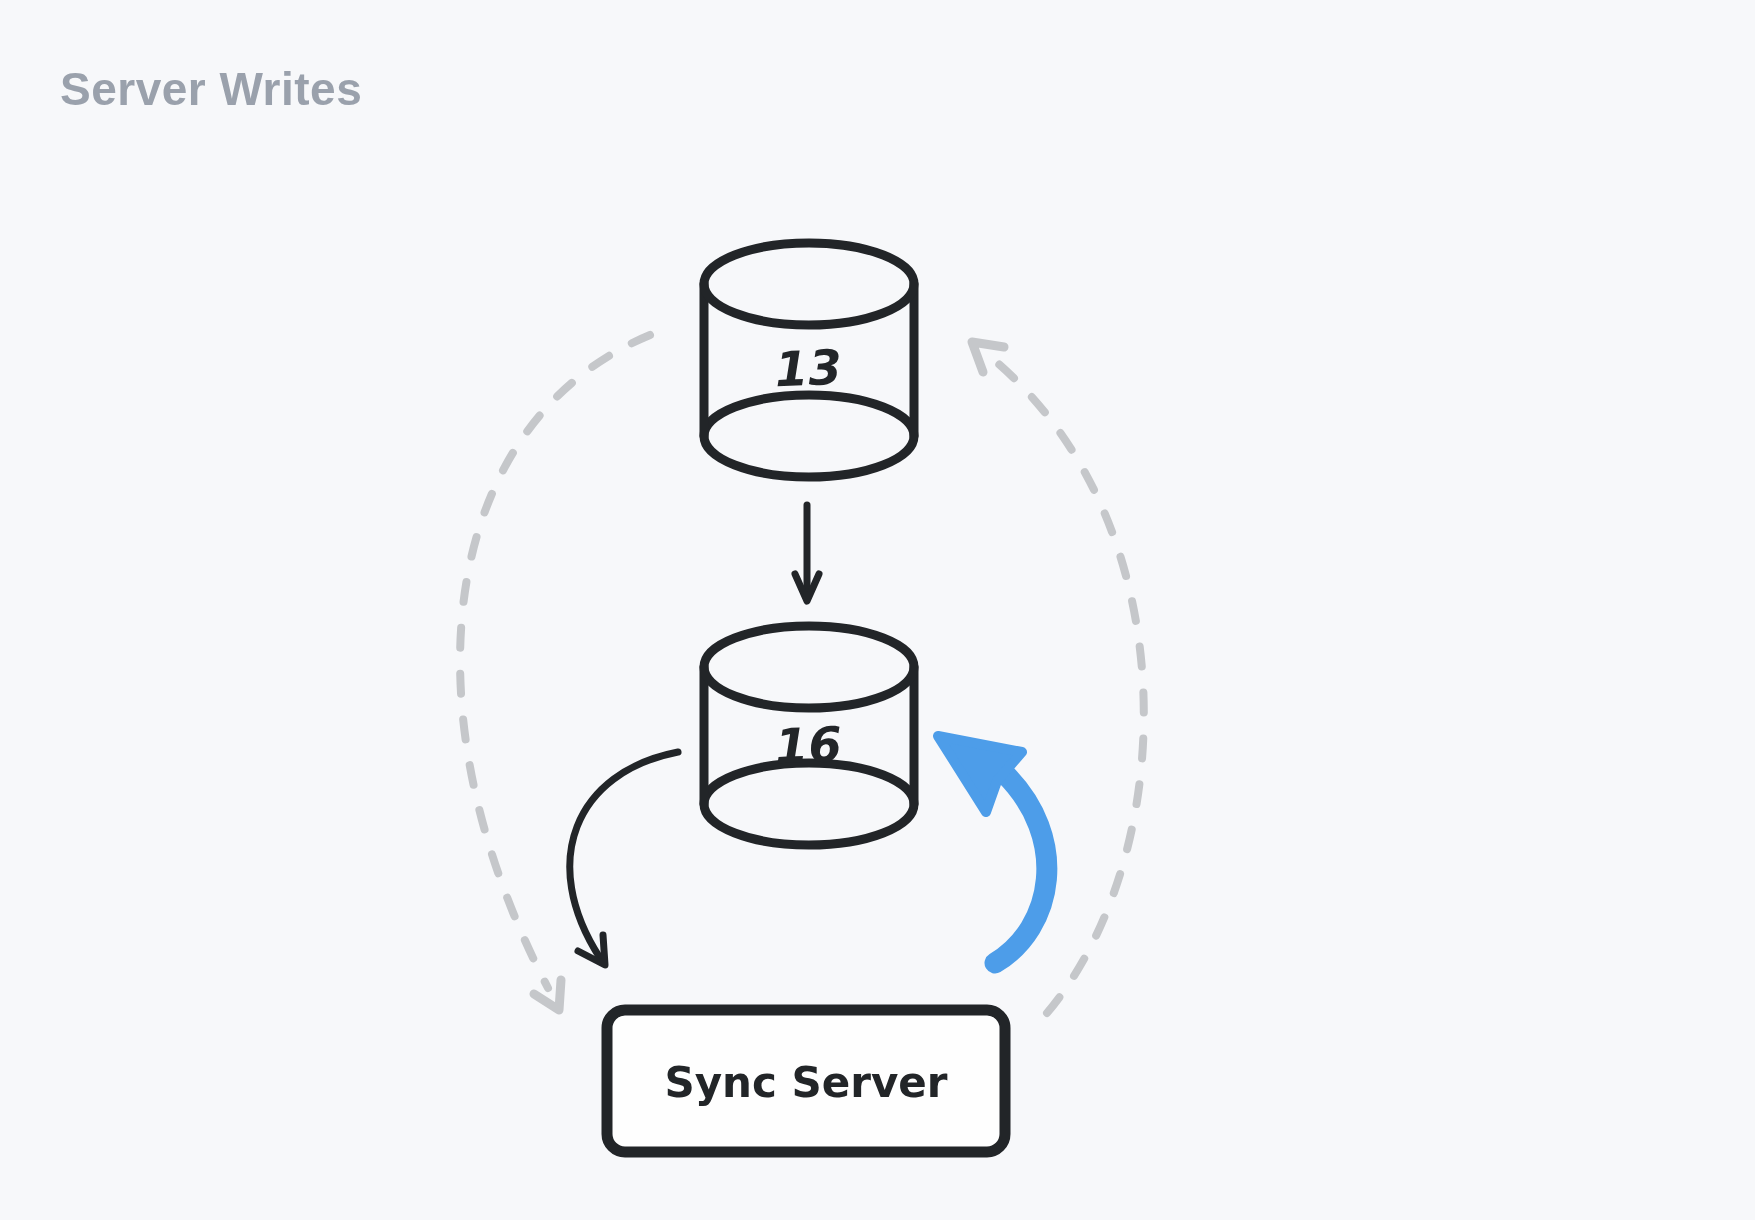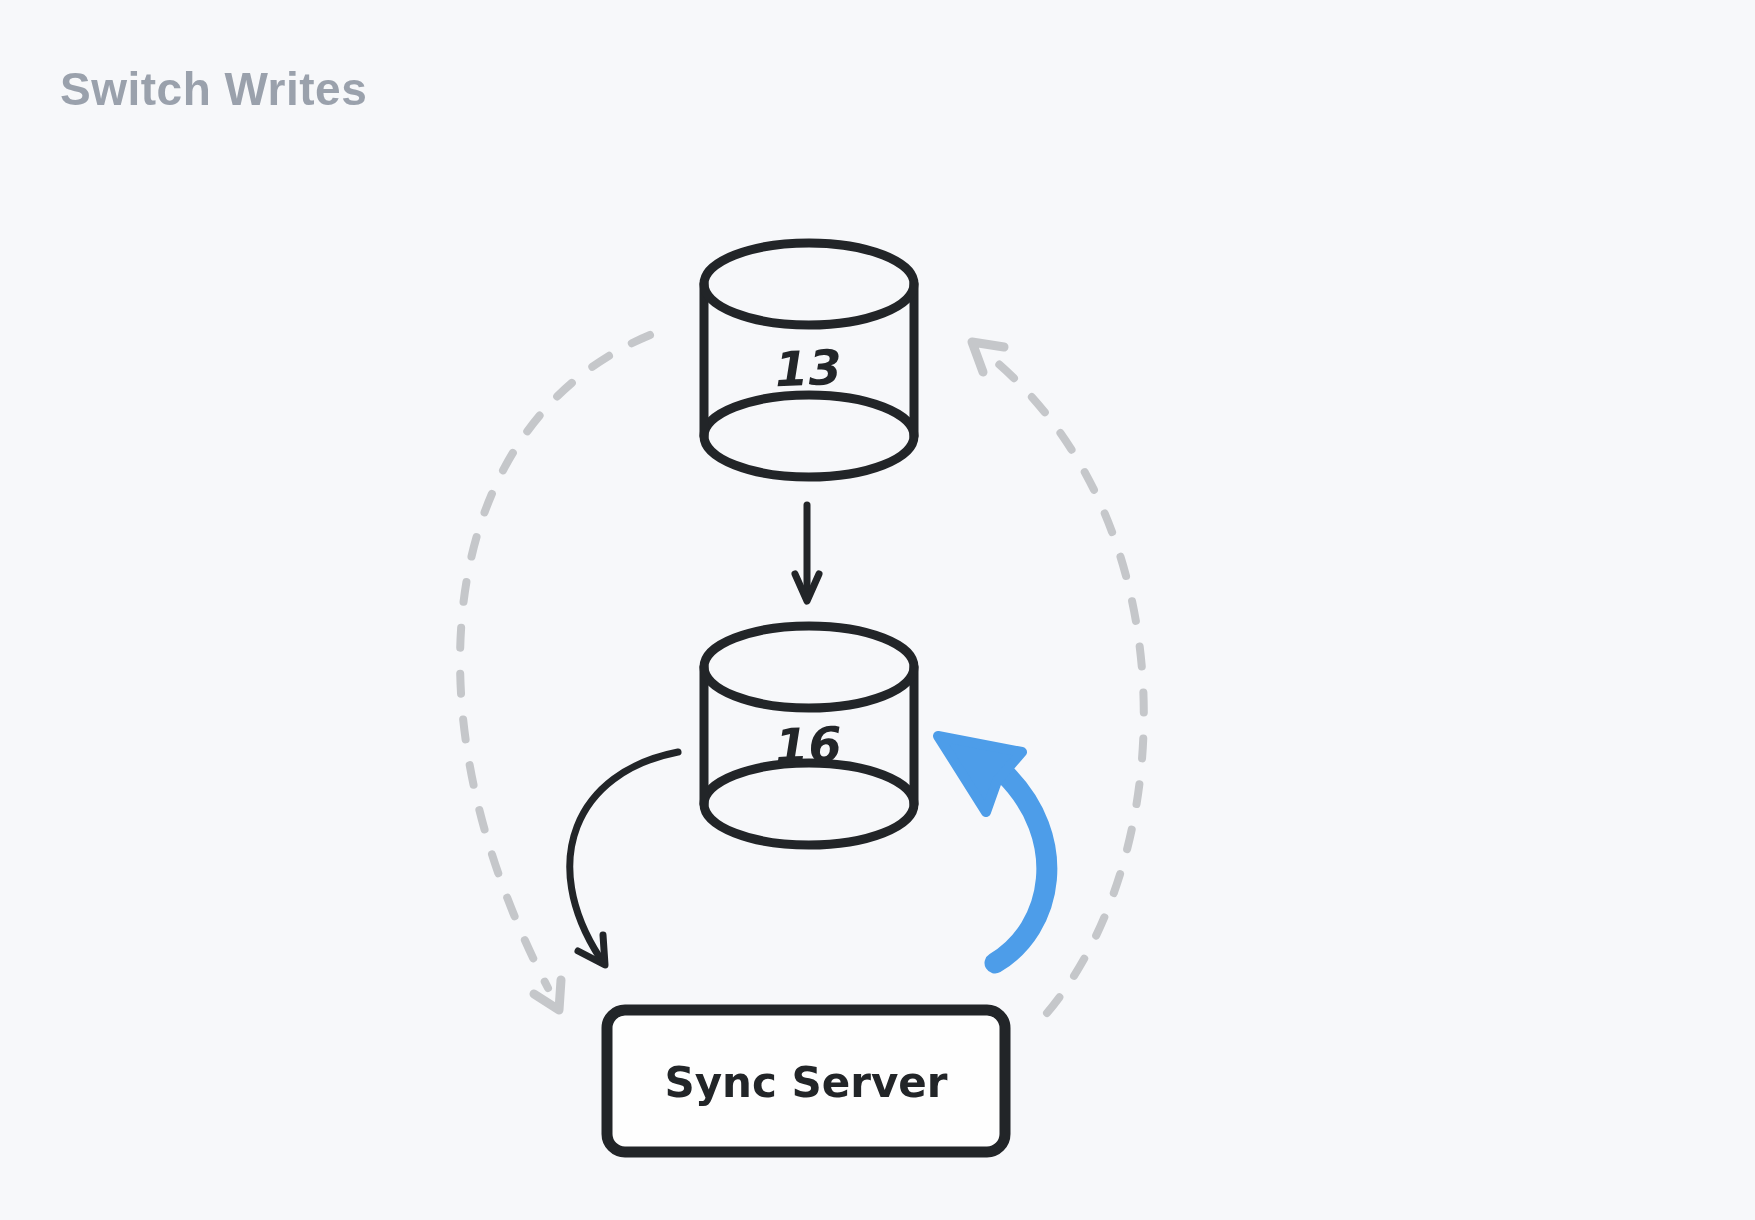--- a/index.html
+++ b/index.html
@@ -38,21 +38,21 @@
     fill:var(--ink);
     text-anchor:middle;
   }
   .hand-num{font-style:italic;}
 </style>
 </head>
 <body>
 
 <div class="canvas">
 
-  <div class="page-title">Switch Writes</div>
+  <div class="page-title">Server Writes</div>
 
   <svg class="diagram-svg" viewBox="0 0 1755 1220" xmlns="http://www.w3.org/2000/svg">
 
     <g>
       <path class="dash-stroke" d="M 650 335 C 445 420, 398 700, 548 988" stroke-width="8" stroke-dasharray="20 26"></path>
       <path class="dash-stroke" d="M 561 980 L 559 1010 L 534 994" stroke-width="9"></path>
     </g>
 
     <g>
       <path class="dash-stroke" d="M 1047 1013 C 1180 855, 1190 520, 988 355" stroke-width="8" stroke-dasharray="20 26"></path>

